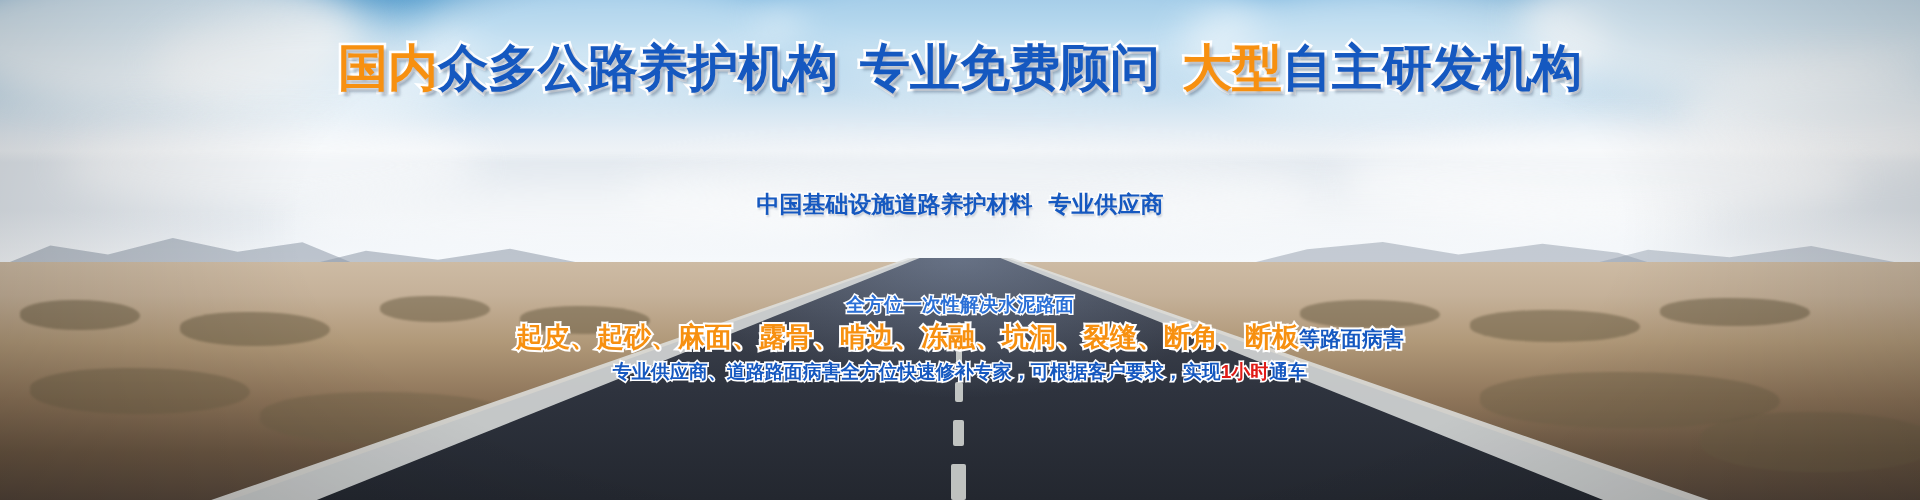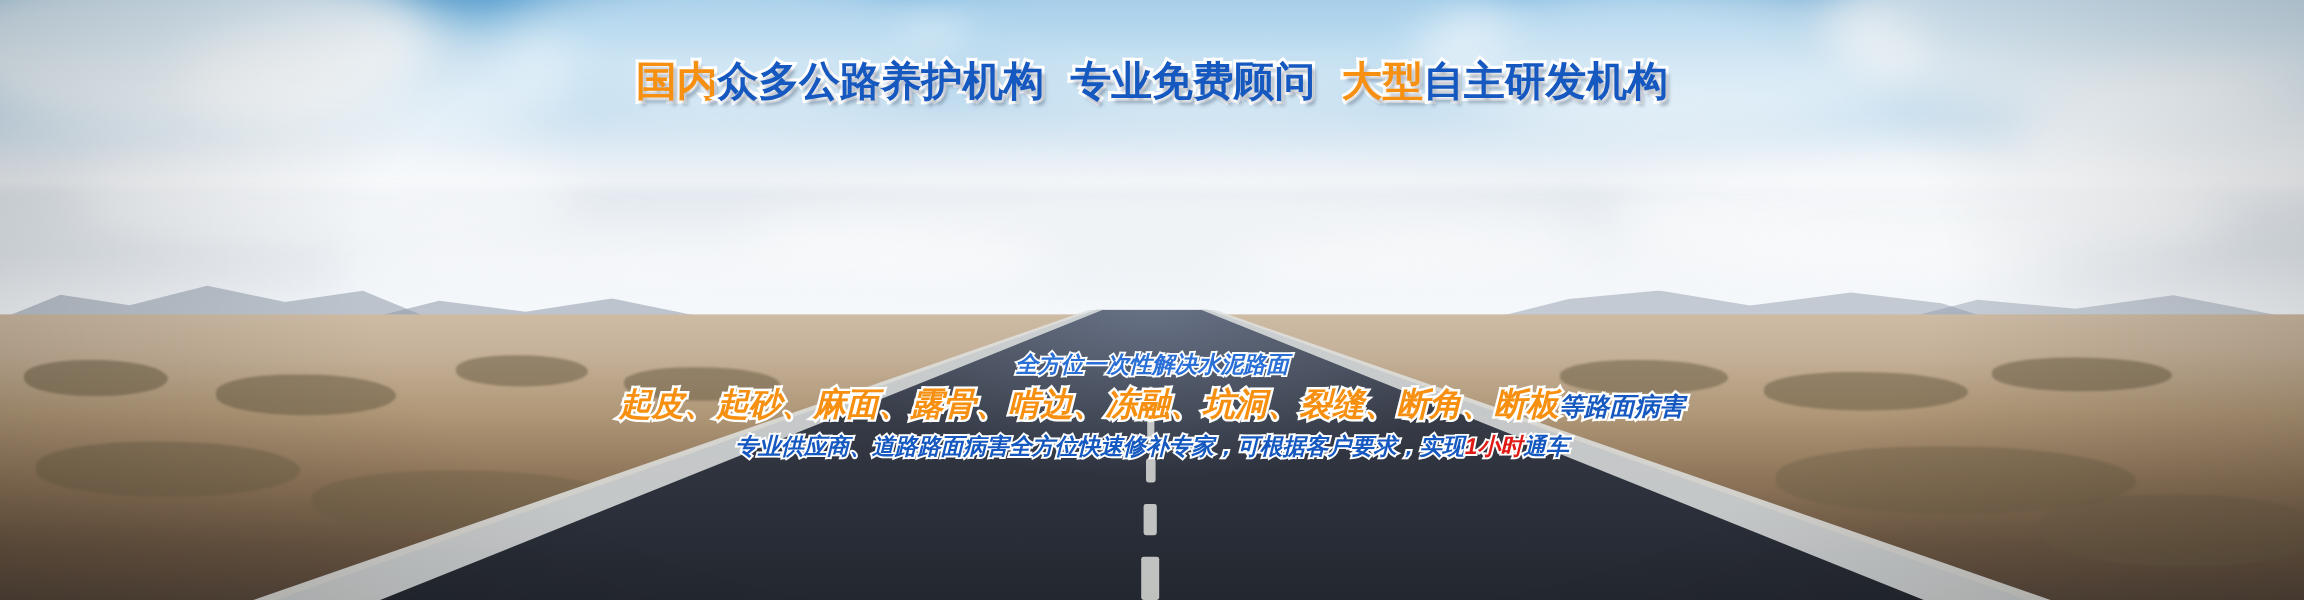--- a/index.html
+++ b/index.html
@@ -118,21 +118,21 @@
   }
 
   
   .text-layer { position: absolute; left: 0; top: 0; width: 1920px; height: 500px; }
 
   .headline-wrap {
     position: absolute; left: 0; top: 38px; width: 1920px;
     text-align: center;
   }
   .headline {
-    font-size: 34px;
+    font-size: 50px;
     line-height: 60px;
     font-weight: 700;
     letter-spacing: 0px;
     white-space: nowrap;
     -webkit-text-stroke: 5px #ffffff;
     paint-order: stroke fill;
     text-shadow: 3px 4px 3px rgba(40,60,90,.35);
   }
   .headline .sp { display: inline-block; width: 22px; }
   .blue   { color: #1558c0; }
@@ -150,21 +150,20 @@
     color: #1558c0;
     -webkit-text-stroke: 3px rgba(255,255,255,.92);
     paint-order: stroke fill;
     text-shadow: 1px 2px 2px rgba(60,80,110,.28);
   }
   .subline .sp { display: inline-block; width: 16px; }
 
   .bottom-wrap {
     position: absolute; left: 0; top: 293px; width: 1920px;
     text-align: center;
-    font-style: italic;
   }
   .b-line1 {
     font-size: 19px;
     line-height: 24px;
     font-weight: 700;
     color: #2a6fd6;
     white-space: nowrap;
     -webkit-text-stroke: 3px #ffffff;
     paint-order: stroke fill;
   }
@@ -253,20 +252,21 @@
 
   <div class="vignette"></div>
 
   <div class="text-layer">
 
     <div class="headline-wrap">
       <div class="headline"><span class="orange">国内</span><span class="blue">众多公路养护机构</span><span class="sp"></span><span class="blue">专业</span><span class="blue">免费顾问</span><span class="sp"></span><span class="orange">大型</span><span class="blue">自主研发机构</span></div>
     </div>
 
     <div class="sub-wrap">
+      <div class="subline"><span>中国基础设施道路养护材料</span><span class="sp"></span><span>专业供应商</span></div>
     </div>
 
     <div class="bottom-wrap">
       <div class="b-line1">全方位一次性解决水泥路面</div>
       <div class="b-line2"><span class="dz">起皮、起砂、麻面、露骨、啃边、冻融、坑洞、裂缝、断角、断板</span><span class="tail">等路面病害</span></div>
       <div class="b-line3"><span>专业供应商、道路路面病害全方位快速修补专家，可根据客户要求，实现</span><span class="red">1小时</span><span>通车</span></div>
     </div>
 
   </div>
 </div>

